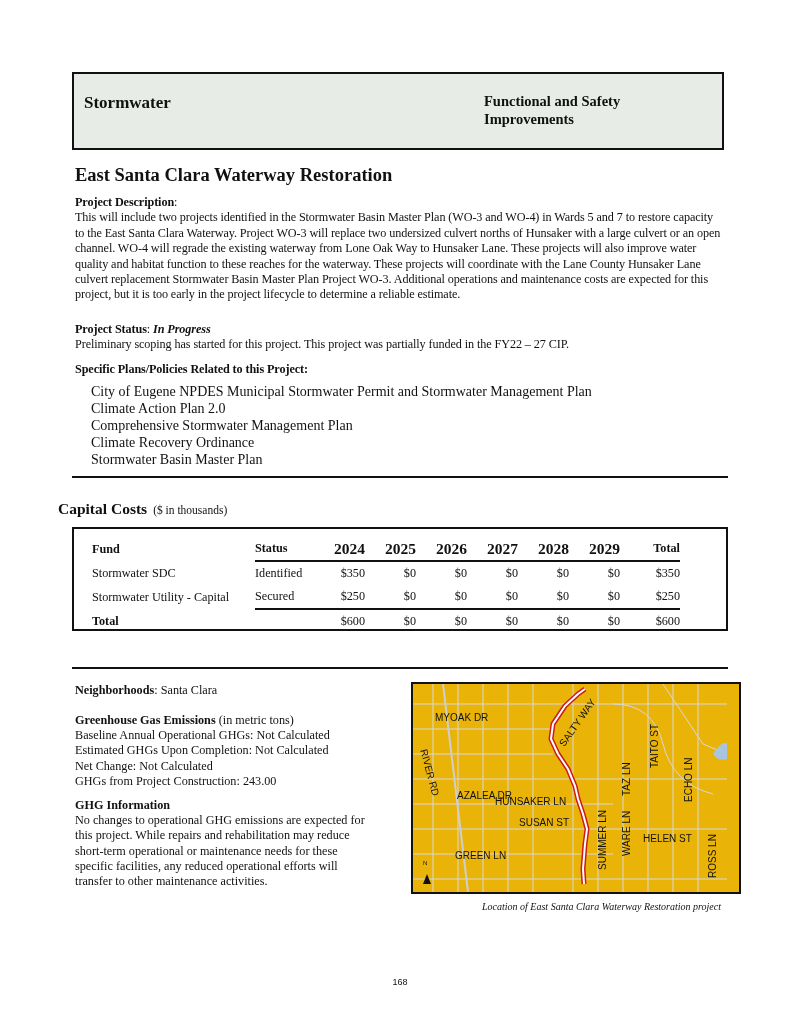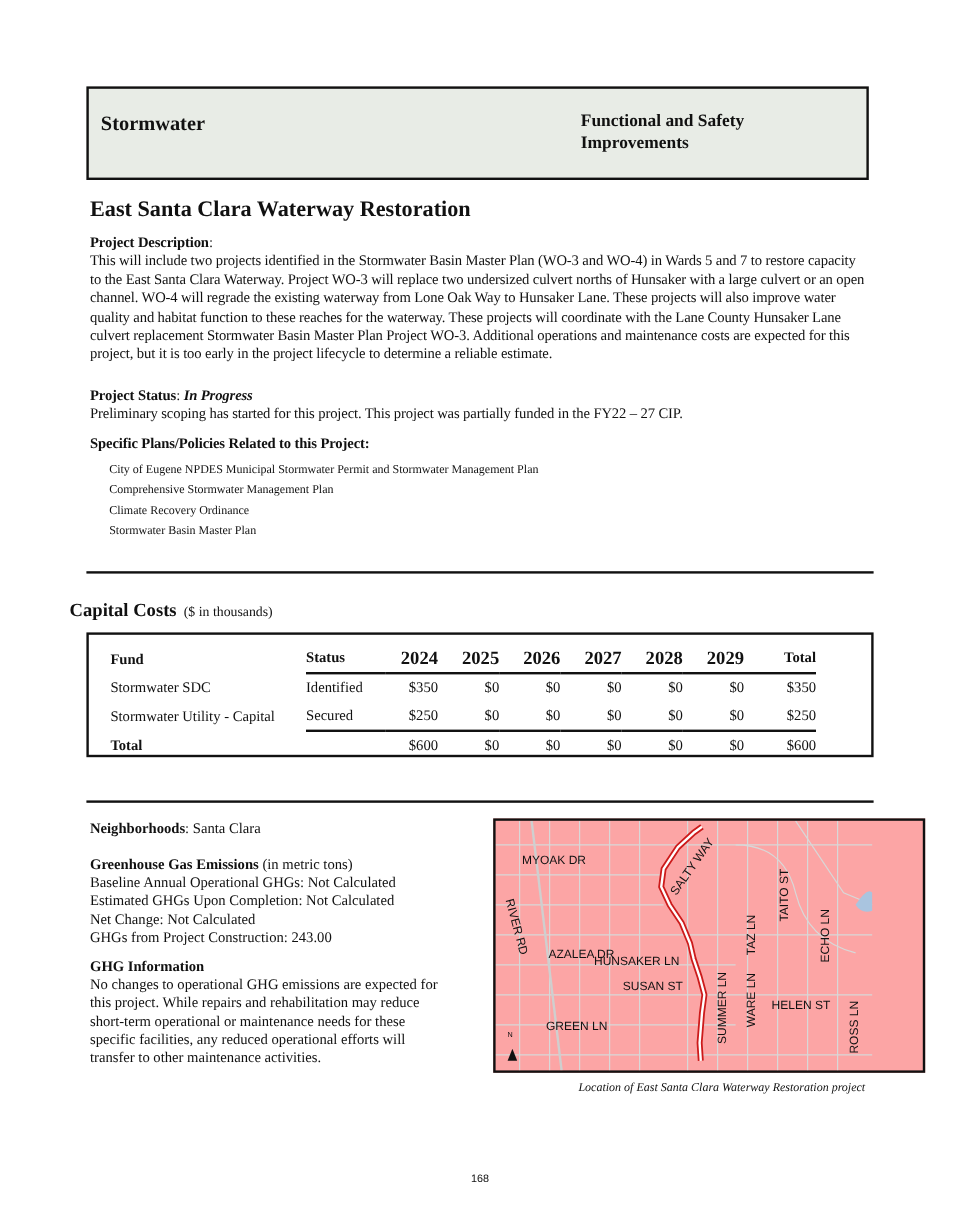--- a/index.html
+++ b/index.html
@@ -3,41 +3,41 @@
 <meta charset="utf-8">
 <style>
   html, body { margin:0; padding:0; background:#ffffff; }
   body { width:800px; height:1024px; position:relative; font-family:"DejaVu Serif", serif; color:#111; overflow:hidden; }
   .header-box { position:absolute; left:72px; top:72px; width:652px; height:78px; background:#e8ece6; border:2px solid #111; box-sizing:border-box; }
   .header-left { position:absolute; left:10px; top:19px; font-family:"Liberation Serif", serif; font-weight:bold; font-size:17px; }
   .header-right { position:absolute; left:410px; top:18px; font-family:"Liberation Serif", serif; font-weight:bold; font-size:14.5px; line-height:18px; width:200px; }
   .title { position:absolute; left:75px; top:165px; font-family:"Liberation Serif", serif; font-weight:bold; font-size:18.5px; }
   .body-text { position:absolute; left:75px; width:650px; font-family:"Liberation Serif", serif; font-size:12.2px; line-height:15.4px; letter-spacing:-0.1px; }
   .bold { font-weight:bold; }
-  .plans { position:absolute; left:91px; top:383px; font-family:"Liberation Serif", serif; font-size:10px; line-height:17px; }
+  .plans { position:absolute; left:91px; top:383px; font-family:"Liberation Serif", serif; font-size:14px; line-height:17px; }
   .rule { position:absolute; left:72px; width:656px; height:2px; background:#111; }
   .cc-title { position:absolute; left:58px; top:500px; font-family:"Liberation Serif", serif; }
   .cc-title .main { font-weight:bold; font-size:15.5px; }
   .cc-title .sub { font-size:11.5px; margin-left:6px; }
   .table-box { position:absolute; left:72px; top:527px; width:656px; height:104px; border:2px solid #111; box-sizing:border-box; }
   table { position:absolute; left:18px; top:8px; border-collapse:collapse; font-family:"Liberation Serif", serif; font-size:12.2px; }
   th, td { padding:0; height:23px; white-space:nowrap; }
   th { font-weight:bold; text-align:left; }
   th.yr { font-size:15.5px; text-align:right; }
   th.tot { text-align:right; }
   td.num { text-align:right; }
   .c-fund{width:163px;} .c-status{width:66px;}
   .c-y{width:51px;} .c-y1{width:44px;margin-top:16px;}
   .c-tot{width:60px;}
   tr.hdr th { border-bottom:2px solid #111; }
   tr.hdr th.c-fund { border-bottom:none; }
   tr.r2 td { border-bottom:2px solid #111; }
   tr.r2 td.c-fund { border-bottom:none; }
   .lower { position:absolute; left:75px; width:300px; font-family:"Liberation Serif", serif; font-size:12.2px; line-height:15.2px; }
-  .map { position:absolute; left:411px; top:682px; width:360px; height:212px; border:2px solid #111; box-sizing:border-box; background:#fca5a5; overflow:hidden; }
+  .map { position:absolute; left:411px; top:682px; width:330px; height:212px; border:2px solid #111; box-sizing:border-box; background:#eab308; overflow:hidden; }
   .map-label { position:absolute; font-family:"Liberation Sans", sans-serif; font-size:10px; color:#111; white-space:nowrap; }
   .caption { position:absolute; left:411px; top:899px; width:310px; text-align:right; font-family:"Liberation Serif", serif; font-style:italic; font-size:10px; line-height:16px; }
   .page-num { position:absolute; left:0; width:800px; top:977px; text-align:center; font-family:"Liberation Sans", sans-serif; font-size:9px; }
 </style>
 </head>
 <body>
 
 <div class="header-box">
   <div class="header-left">Stormwater</div>
   <div class="header-right">Functional and Safety Improvements</div>
@@ -52,20 +52,21 @@
 
 <div class="body-text" style="top:322px;">
   <span class="bold">Project Status</span>: <span class="bold" style="font-style:italic;">In Progress</span><br>
   <span>Preliminary scoping has started for this project. This project was partially funded in the FY22 – 27 CIP.</span>
 </div>
 
 <div class="body-text bold" style="top:362px;">Specific Plans/Policies Related to this Project:</div>
 
 <div class="plans">
   <div>City of Eugene NPDES Municipal Stormwater Permit and Stormwater Management Plan</div>
+  <div>Climate Action Plan 2.0</div>
   <div>Comprehensive Stormwater Management Plan</div>
   <div>Climate Recovery Ordinance</div>
   <div>Stormwater Basin Master Plan</div>
 </div>
 
 <div class="rule" style="top:476px;"></div>
 
 <div class="cc-title">
   <span class="main">Capital Costs</span><span class="sub">($ in thousands)</span>
 </div>

